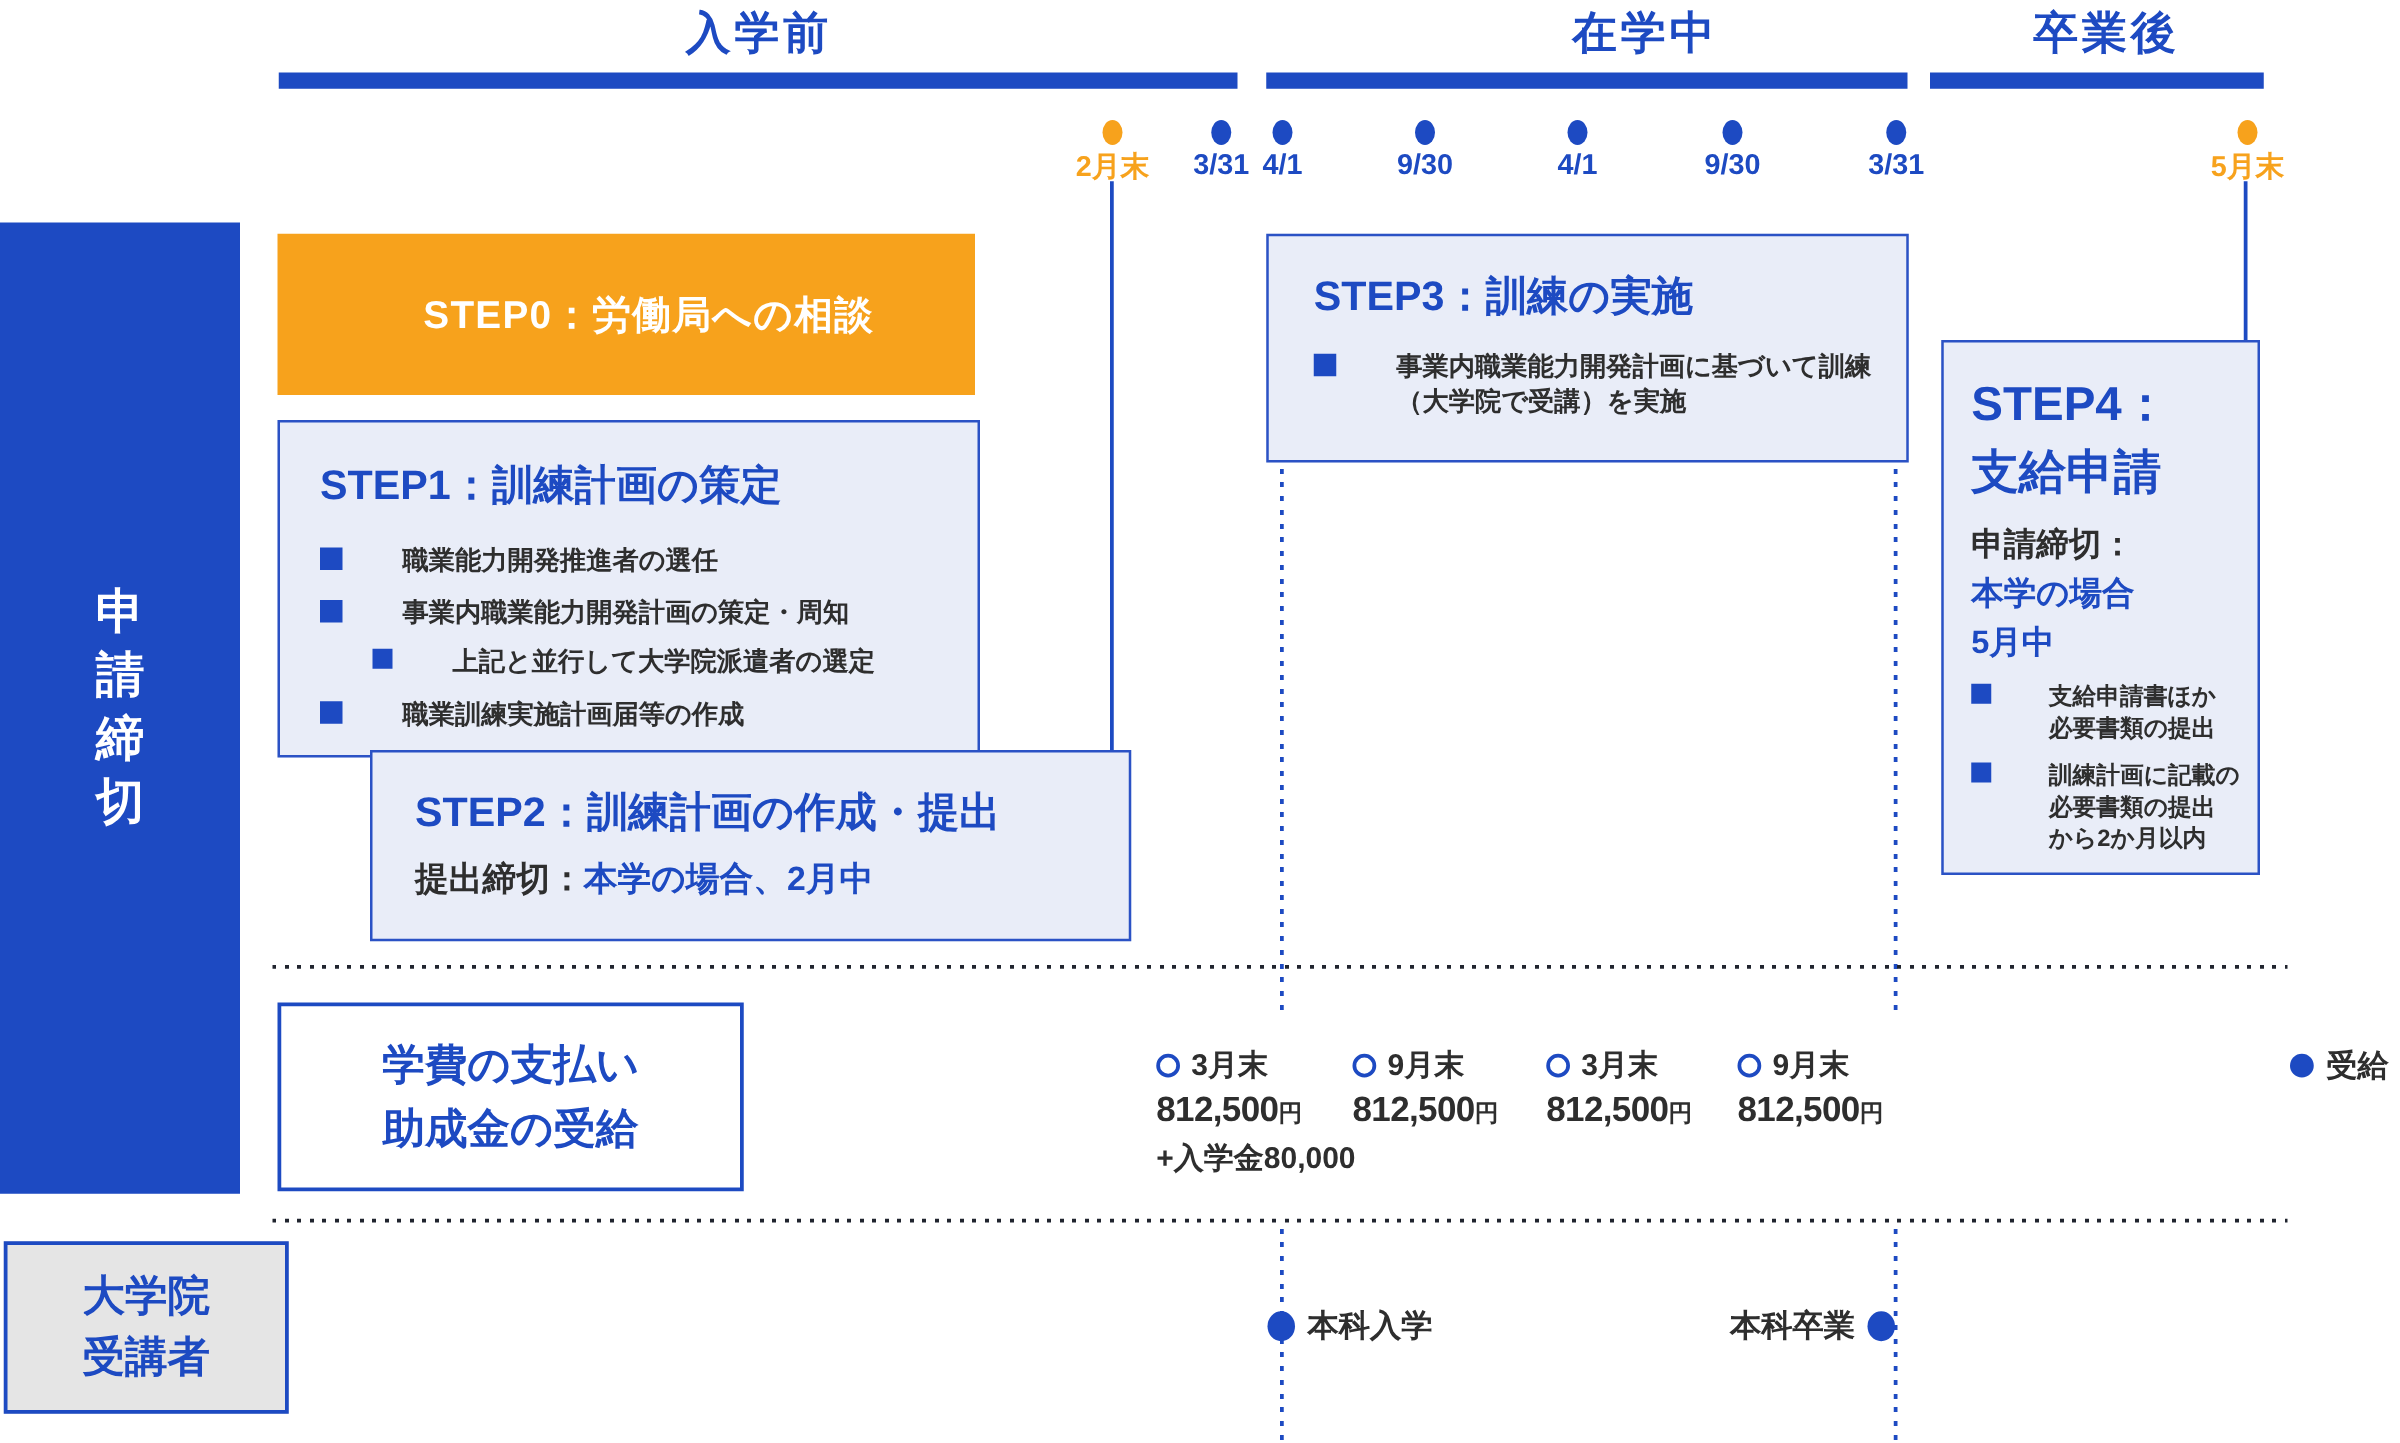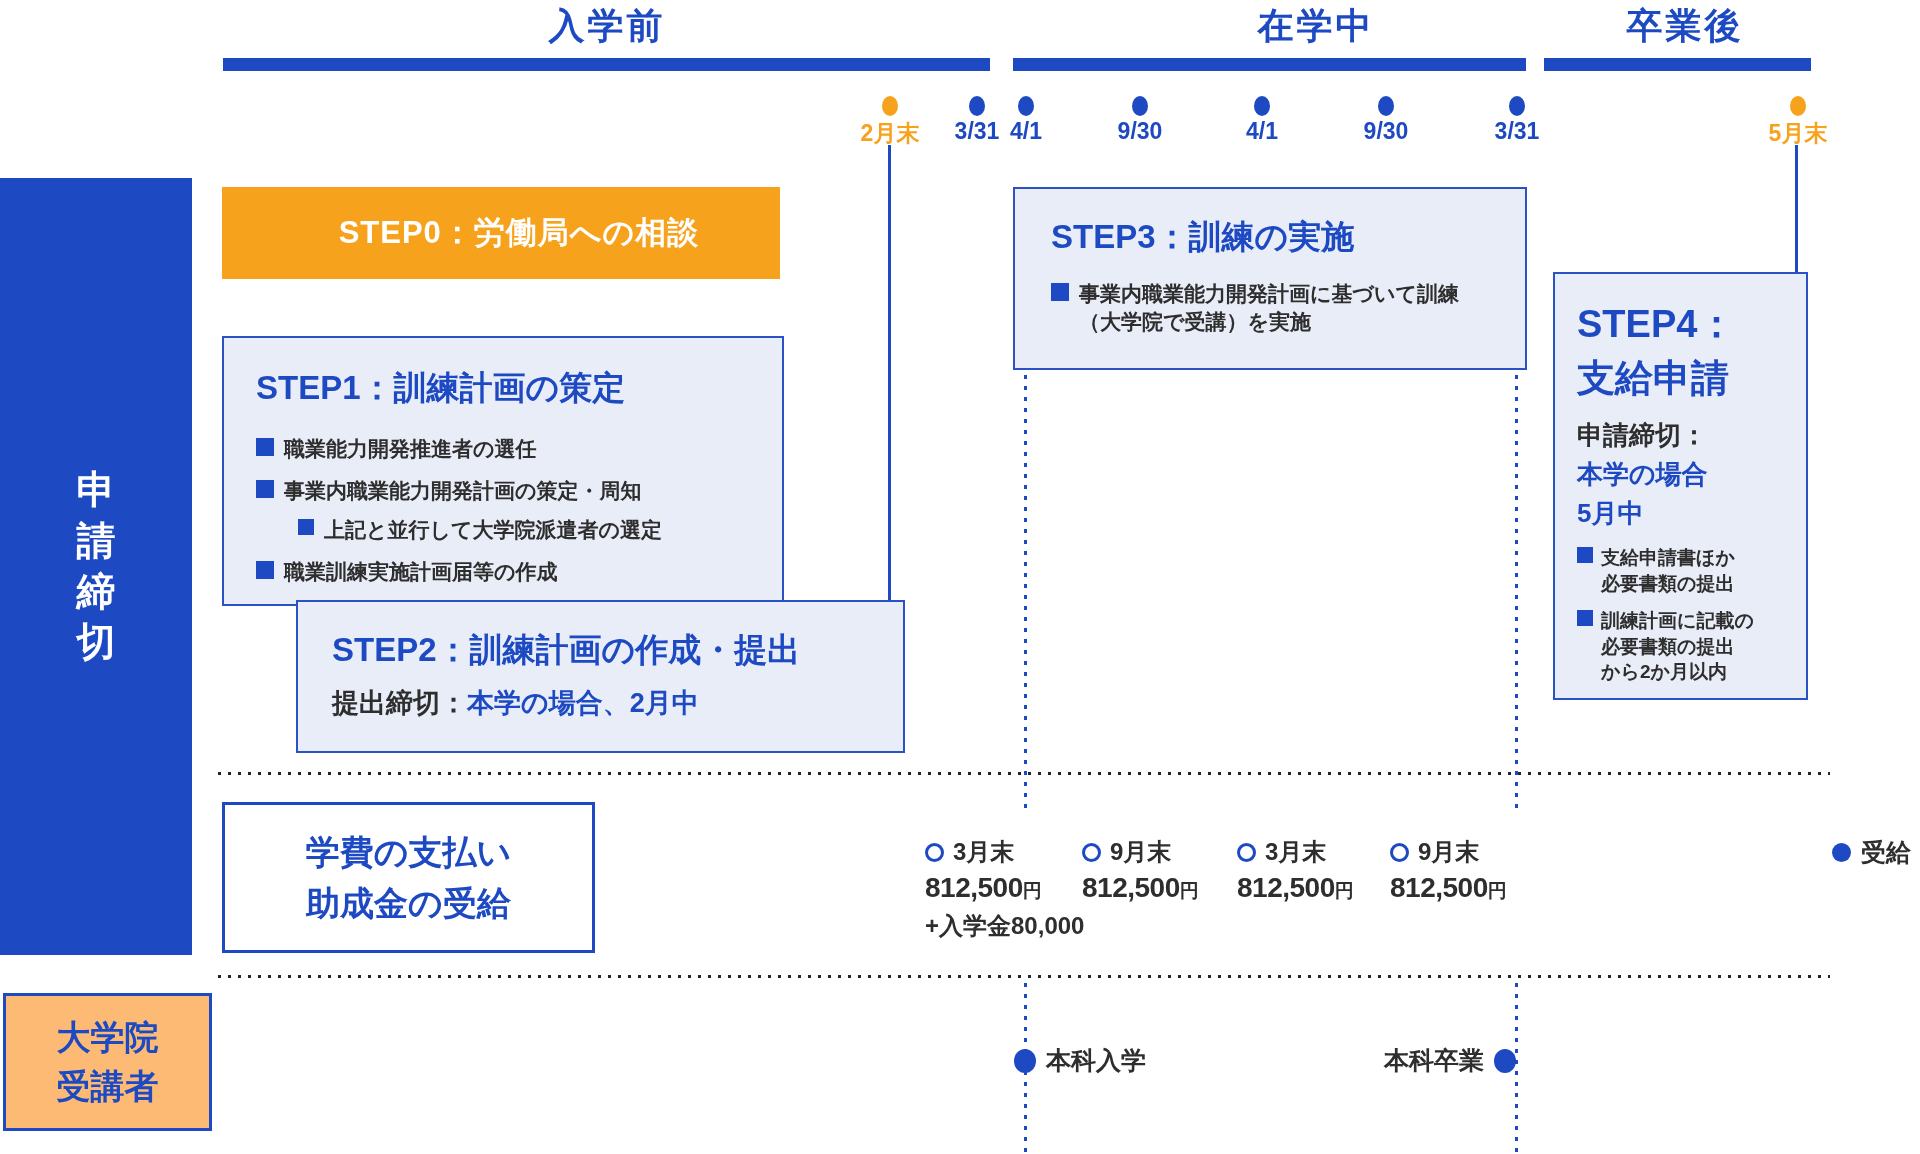--- a/index.html
+++ b/index.html
@@ -26,34 +26,34 @@
   
   .vline{position:absolute;width:3px;background:var(--blue);}
 
   
   .vdots{position:absolute;width:3px;background-image:repeating-linear-gradient(180deg,var(--blue) 0 4px,transparent 4px 11px);}
   .hdots{position:absolute;height:3px;background-image:repeating-linear-gradient(90deg,var(--dot-line) 0 3px,transparent 3px 10px);}
 
   
   .lane-company{position:absolute;left:0;top:178px;width:192px;height:777px;background:var(--blue);display:flex;align-items:center;justify-content:center;}
   .lane-company .vtext{width:42px;color:#fff;font-size:39px;font-weight:bold;line-height:1.30;word-break:break-all;text-align:center;}
-  .lane-student{position:absolute;left:3px;top:993px;width:209px;height:138px;background:#fdba74;border:3px solid var(--blue);display:flex;flex-direction:column;align-items:center;justify-content:center;}
+  .lane-student{position:absolute;left:3px;top:993px;width:228px;height:138px;background:#e5e5e5;border:3px solid var(--blue);display:flex;flex-direction:column;align-items:center;justify-content:center;}
   .lane-student div{color:var(--blue);font-size:34px;font-weight:bold;line-height:1.45;}
 
   
   .step-box{position:absolute;background:var(--boxbg);border:2px solid #2b52c5;}
-  .step0{left:222px;top:187px;width:558px;height:92px;background:var(--orange);border:none;display:flex;align-items:center;justify-content:center;padding-left:36px;}
+  .step0{left:222px;top:187px;width:558px;height:129px;background:var(--orange);border:none;display:flex;align-items:center;justify-content:center;padding-left:36px;}
   .step0 .t{color:#fff;font-size:31px;font-weight:bold;letter-spacing:1px;}
   .step-title{color:var(--blue);font-weight:bold;font-size:33px;}
   .step1{left:222px;top:336px;width:562px;height:270px;padding:28px 0 0 32px;}
   .step2{left:296px;top:600px;width:609px;height:153px;padding:26px 0 0 34px;}
   .step3{left:1013px;top:187px;width:514px;height:183px;padding:26px 0 0 36px;}
   .step4{left:1553px;top:272px;width:255px;height:428px;padding:24px 0 0 22px;}
 
-  .bullet-row{display:flex;align-items:flex-start;color:var(--dark);font-size:21px;font-weight:bold;line-height:1.35;margin-top:14px;}
+  .bullet-row{display:flex;align-items:flex-start;color:var(--dark);font-size:21px;font-weight:bold;line-height:1.35;margin-top:14px;gap:38px;}
   .sq{flex:0 0 auto;width:18px;height:18px;background:var(--blue);margin:3px 10px 0 0;}
   .sq.small{width:16px;height:16px;margin-top:3px;}
   .indent{padding-left:42px;}
 
   .deadline{font-size:27px;font-weight:bold;color:var(--dark);margin-top:12px;}
   .deadline .hl{color:var(--blue);}
 
   .step4 .step-title{font-size:38px;line-height:1.42;}
   .step4 .deadline{font-size:26px;line-height:1.5;margin-top:10px;}
   .step4 .bullet-row{font-size:19px;margin-top:12px;}

